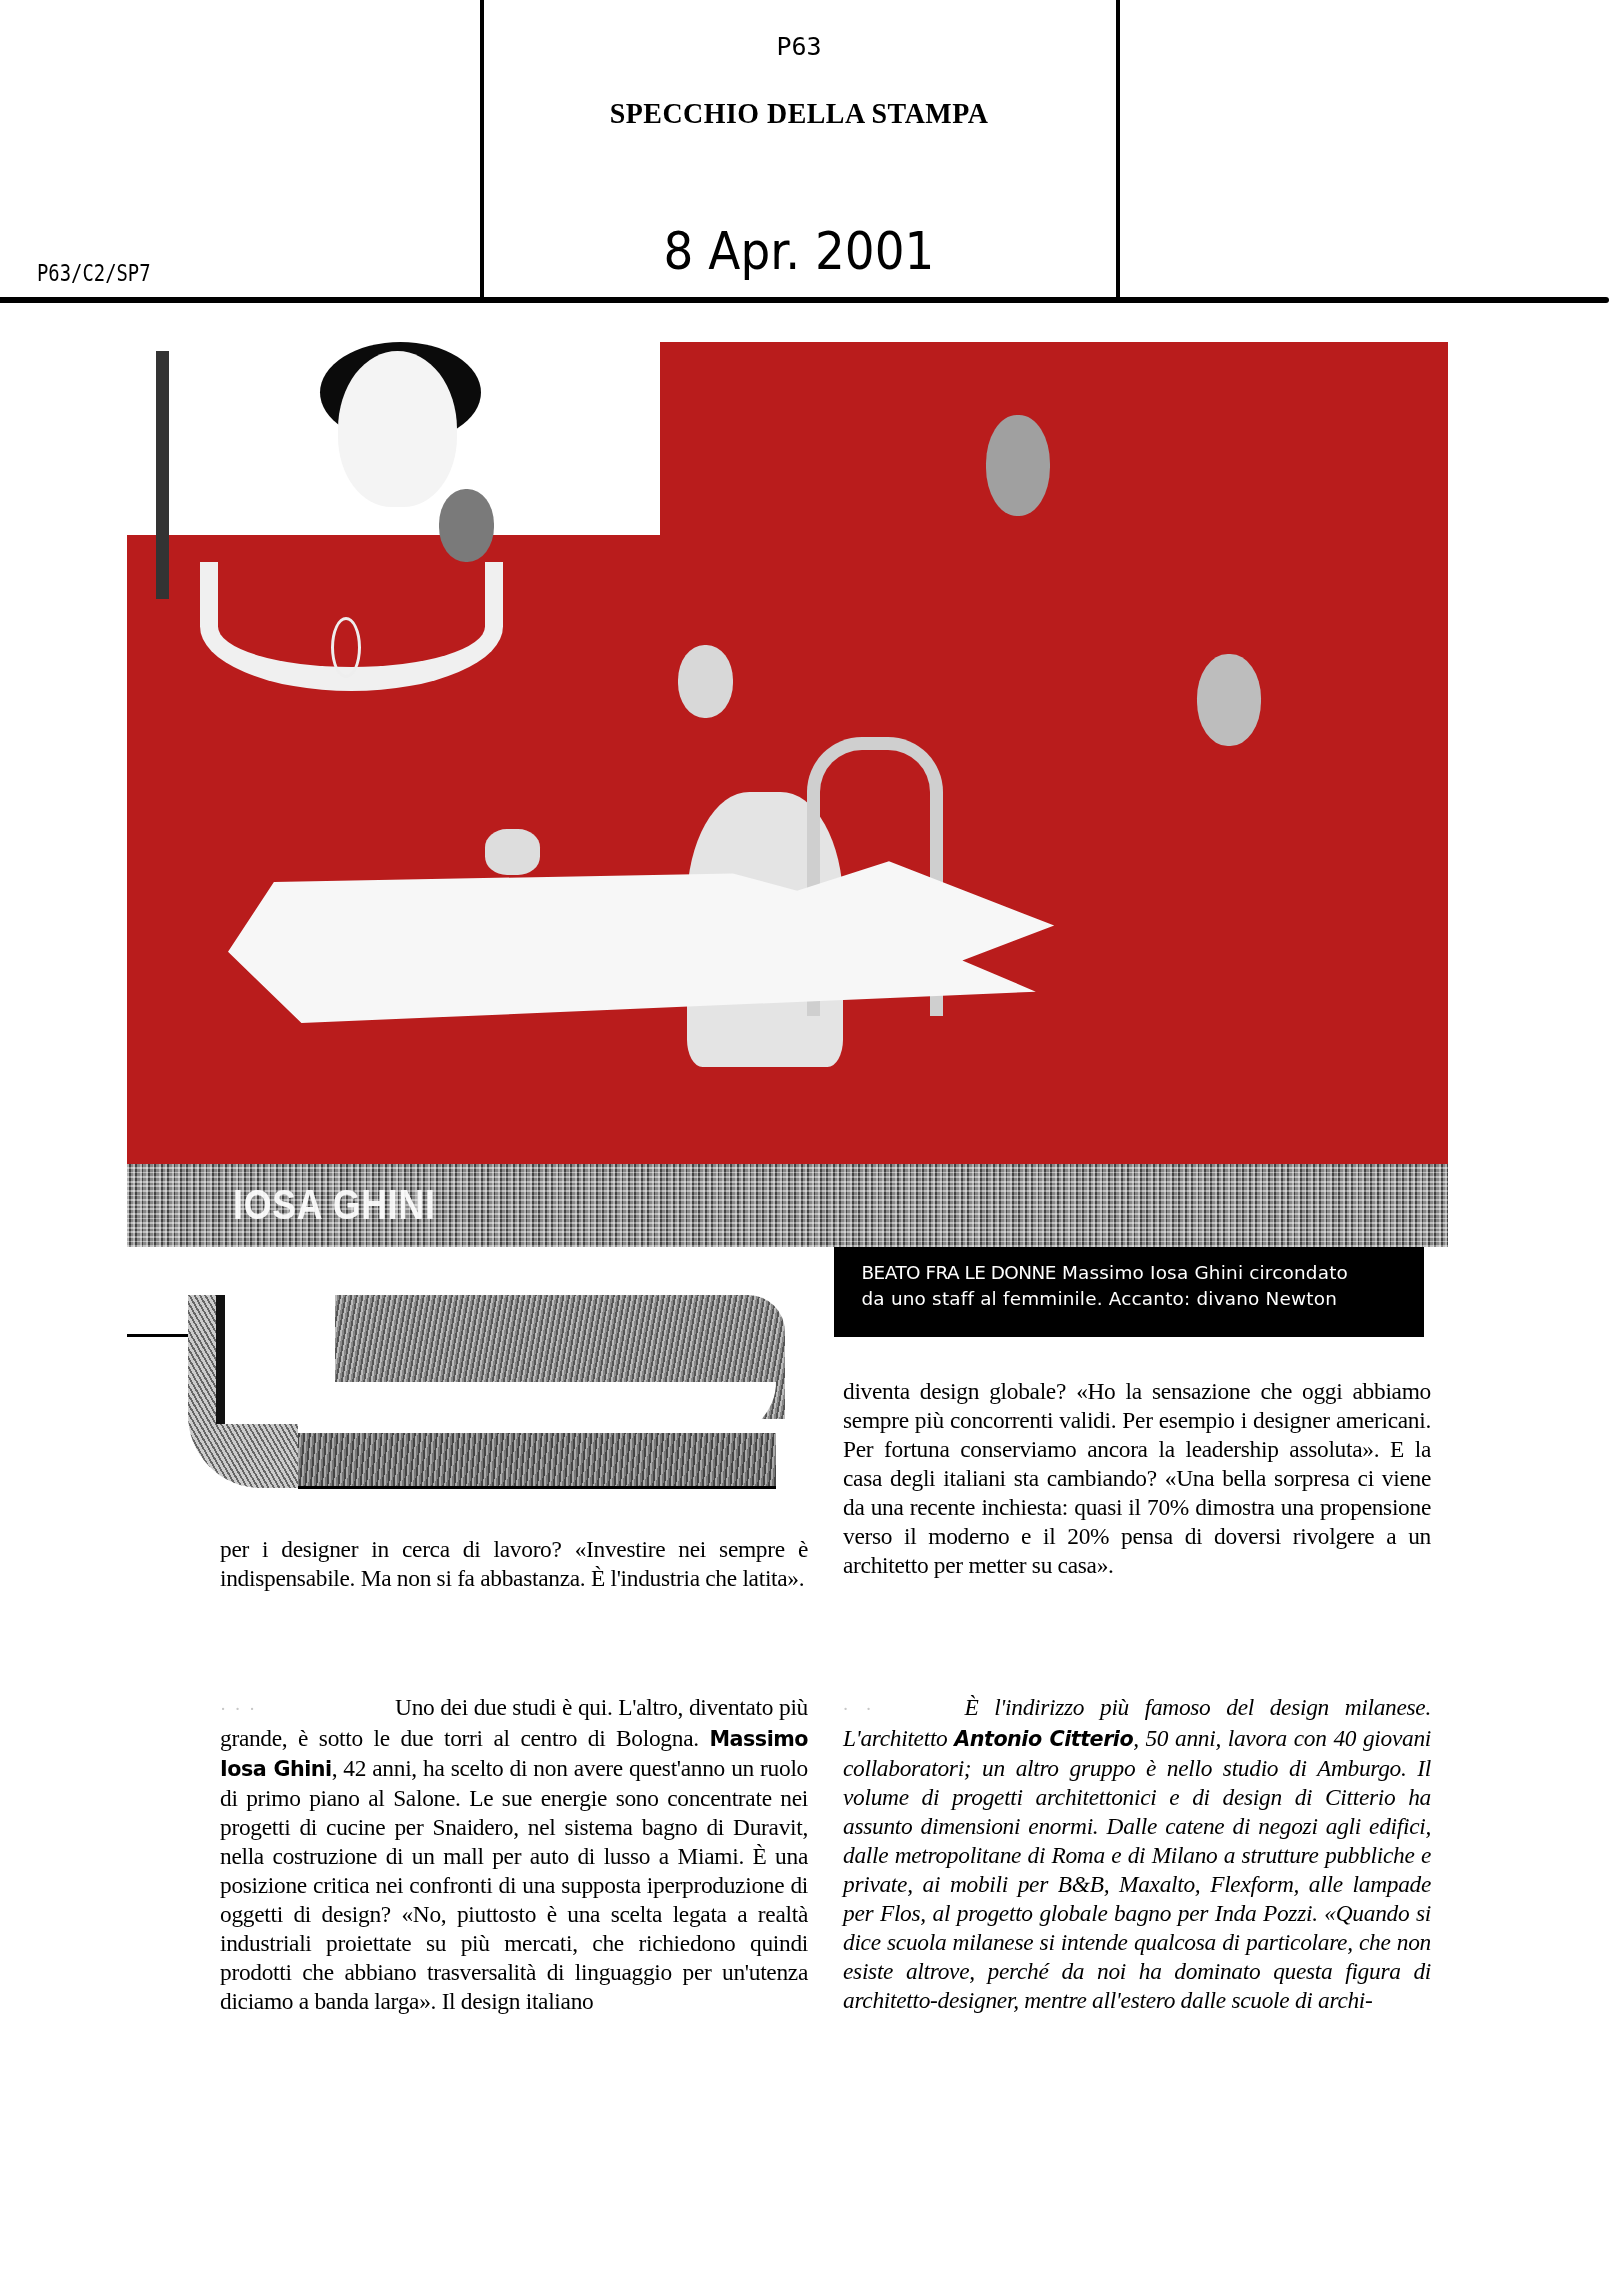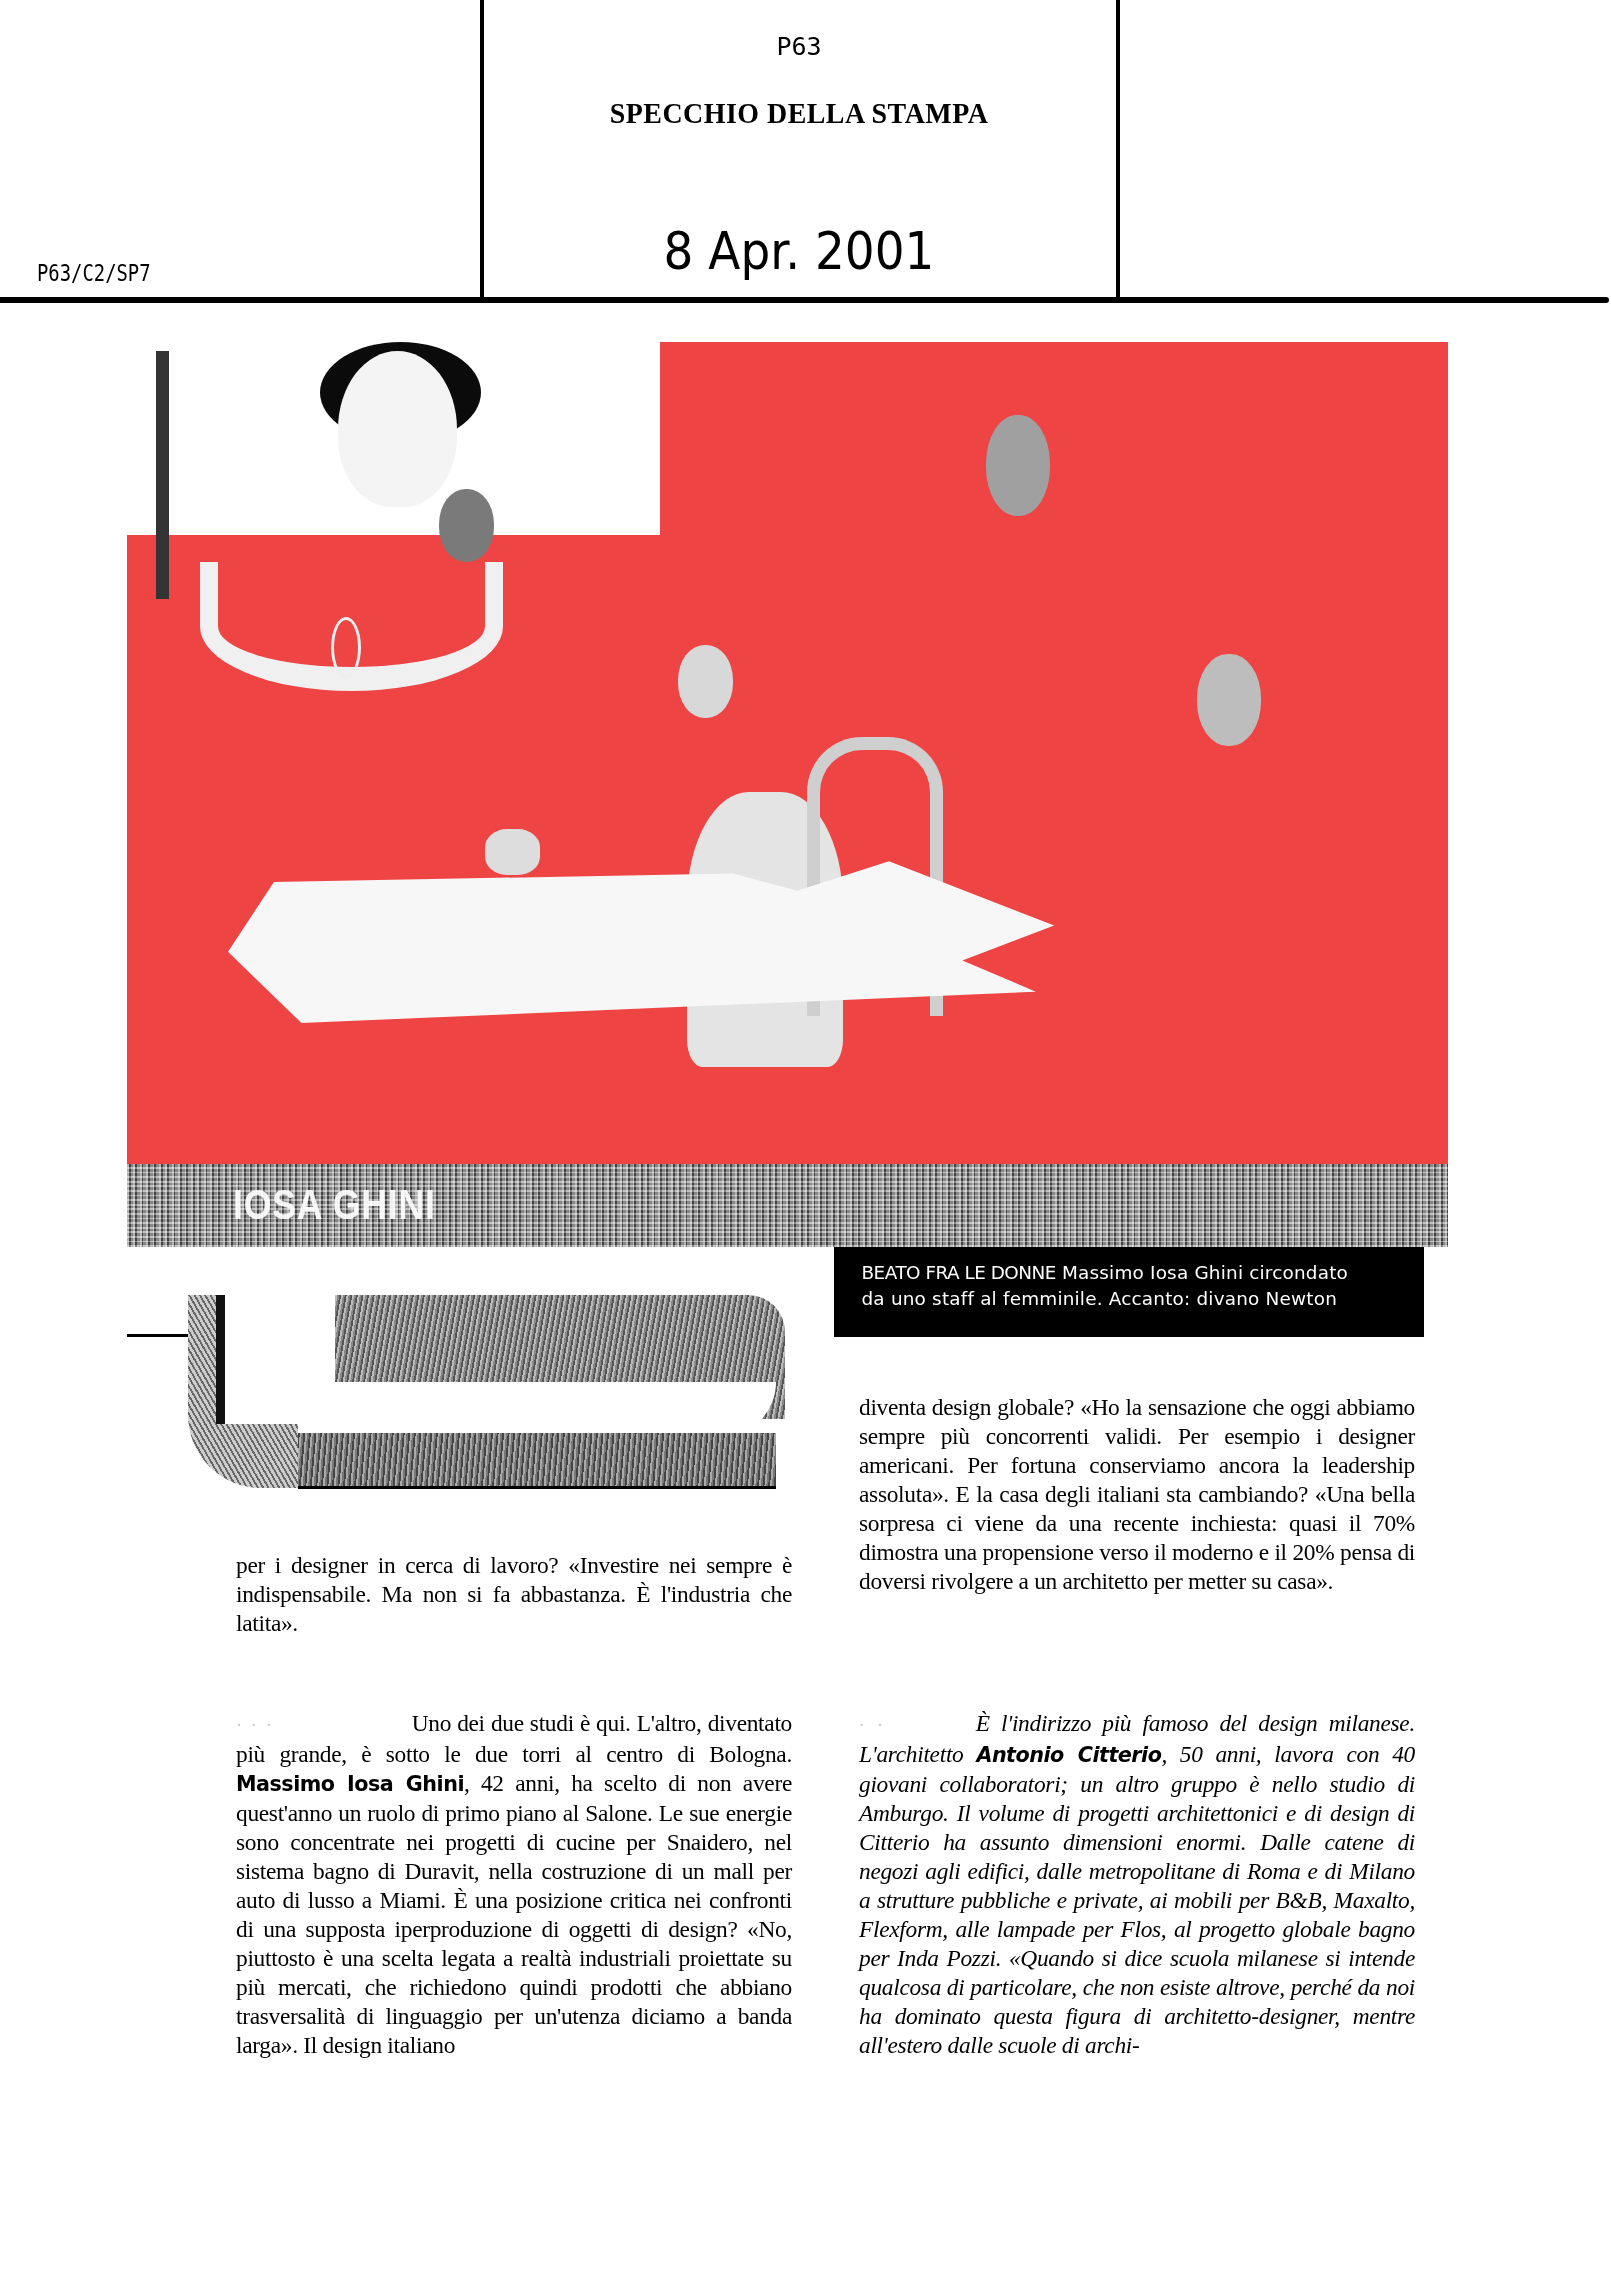--- a/index.html
+++ b/index.html
@@ -7,21 +7,21 @@
 
   
   .hdr-vline { position:absolute; top:0; width:3.7px; height:301px; background:#000; }
   .hdr-rule { position:absolute; left:0; top:297px; width:1609px; height:6.4px; background:#000; border-radius:0 3.7px 3.7px 0; }
   .hdr-code { position:absolute; left:37px; top:260px; font-family:"DejaVu Sans Mono","Liberation Mono",monospace; font-size:23px; letter-spacing:0px; transform:scaleX(0.82); transform-origin:left; }
   .hdr-page { position:absolute; left:482px; width:634px; top:32px; text-align:center; font-family:"DejaVu Sans Mono","Liberation Mono",monospace; font-size:25px; }
   .hdr-title { position:absolute; left:482px; width:634px; top:98px; text-align:center; font-family:"Liberation Serif", serif; font-weight:bold; font-size:28.5px; letter-spacing:0.5px; transform:scaleX(0.98); }
   .hdr-date { position:absolute; left:482px; width:634px; top:222px; text-align:center; font-family:"DejaVu Sans","Liberation Sans",sans-serif; font-size:51px; transform:scaleX(0.92); }
 
   
-  .photo { position:absolute; left:127px; top:342px; width:1321px; height:905px; background:#ef4444; overflow:hidden; }
+  .photo { position:absolute; left:127px; top:342px; width:1321px; height:905px; background:#b91c1c; overflow:hidden; }
   .photo .wall-left { position:absolute; left:0; top:0; width:533px; height:193px; background:#fff; }
   .photo .pillar { position:absolute; left:29px; top:9.2px; width:13px; height:248px; background:#333; }
   .photo .head { position:absolute; border-radius:50% 50% 45% 45%; background:#f4f4f4; }
   .photo .head.h1 { left:211px; top:9.2px; width:119px; height:156px; }
   .photo .hair { position:absolute; border-radius:50%; background:#0b0b0b; }
   .photo .collar { position:absolute; left:73px; top:220px; width:303px; height:129px; border-radius:0 0 50% 50%; border:0 solid #fff; border-bottom:24px solid #f0f0f0; border-left:18.4px solid #f0f0f0; border-right:18.4px solid #f0f0f0; box-sizing:border-box; background:transparent; }
   .photo .pendant { position:absolute; left:204px; top:275px; width:24px; height:55px; border:3.7px solid #eee; border-radius:50%; }
   .photo .face { position:absolute; border-radius:48%; background:#d8d8d8; }
   .photo .shirt { position:absolute; left:560px; top:450px; width:156px; height:275px; background:#e4e4e4; border-radius:40% 40% 10% 10%; }
   .photo .chair { position:absolute; left:680px; top:395px; width:110px; height:266px; border:13px solid #cfcfcf; border-bottom:none; border-radius:55px 55px 0 0; }
@@ -41,21 +41,21 @@
   
   .sofa { position:absolute; left:188px; top:1295px; width:624px; height:211px; }
   .sofa .back { position:absolute; left:129px; top:0; width:468px; height:124px; background:repeating-linear-gradient(100deg,#555 0 1.8px,#bbb 1.8px 3.7px,#888 3.7px 5.5px); border-radius:5.5px 37px 0 0; }
   .sofa .arm { position:absolute; left:0; top:0; width:147px; height:193px; background:repeating-linear-gradient(60deg,#666 0 1.8px,#ccc 1.8px 4.6px); border-radius:0 0 0 73px; }
   .sofa .armtop { position:absolute; left:27.5px; top:0; width:110px; height:129px; background:#fff; border-left:9.2px solid #111; }
   .sofa .seat { position:absolute; left:110px; top:87px; width:478px; height:55px; background:#fff; border-radius:0 0 55px 0; }
   .sofa .base { position:absolute; left:110px; top:138px; width:478px; height:53px; background:repeating-linear-gradient(95deg,#444 0 1.8px,#aaa 1.8px 3.7px,#777 3.7px 5.5px); border-bottom:3.7px solid #000; }
 
   
   .col { position:absolute; font-family:"Liberation Serif", serif; font-size:23.4px; line-height:29px; text-align:justify; letter-spacing:-0.3px; }
-  .col p { margin:16px; }
+  .col p { margin:0; }
   .col-left { left:220px; width:588px; }
   .col-right { left:843px; width:588px; }
   .bold-name { font-family:"DejaVu Sans","Liberation Sans",sans-serif; font-weight:bold; font-size:20.7px; letter-spacing:-0.5px; }
   .kicker-ghost { color:#c8c8c8; letter-spacing:1.8px; font-size:18.4px; }
   .ital { }
 </style>
 </head>
 <body>
 
 <div class="hdr-vline" style="left:480px"></div>

